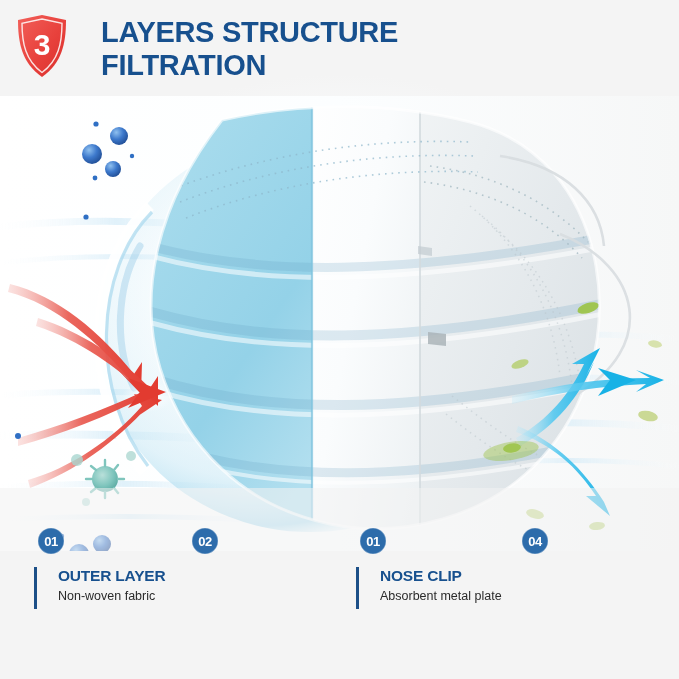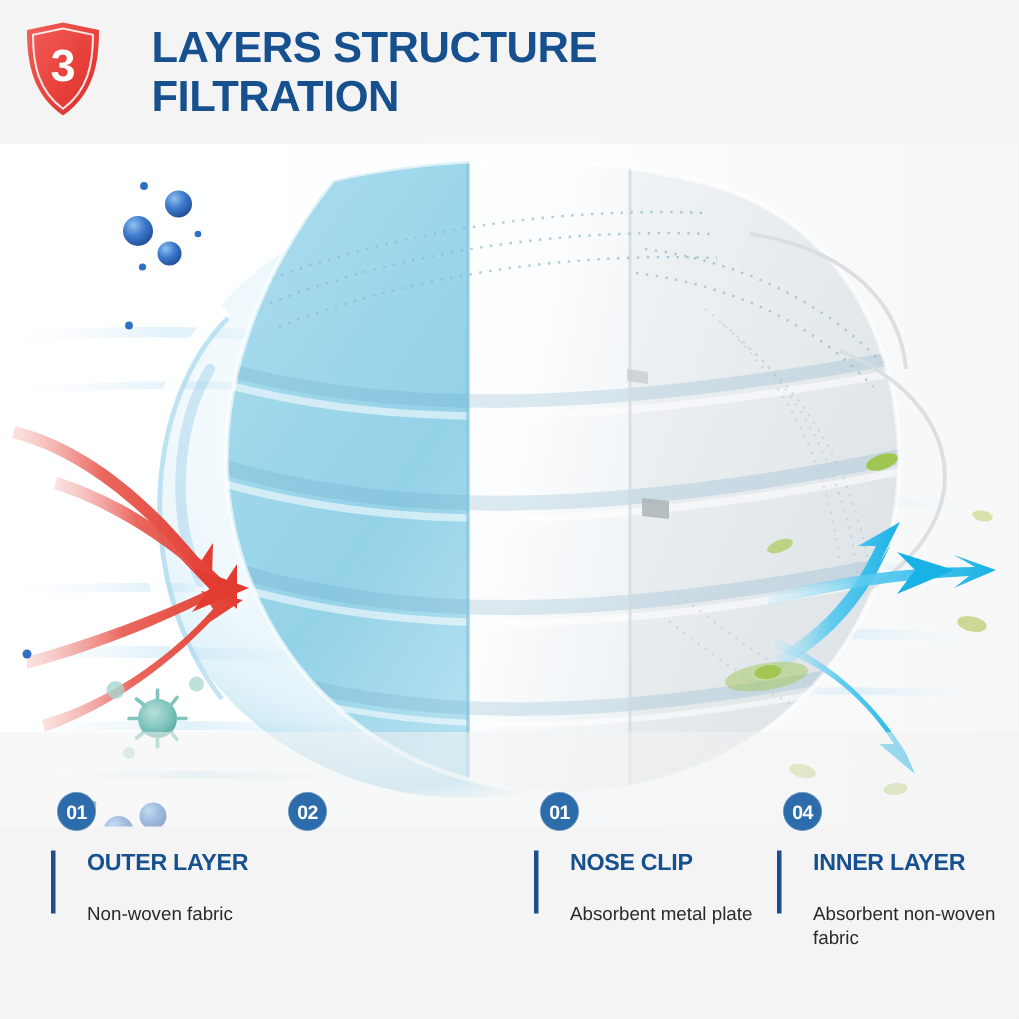--- a/index.html
+++ b/index.html
@@ -53,21 +53,21 @@
     margin-left:4px;
   }
   .txt-wrap{position:relative;margin-top:12px;padding-left:24px;}
   .vbar{position:absolute;left:0;top:1px;width:3px;height:42px;background:#1c4f87;}
   .l-title{
     color:#17508e;font-weight:bold;font-size:15.5px;line-height:19px;
     letter-spacing:-0.2px;white-space:nowrap;
     font-family:"Liberation Sans", sans-serif;
   }
   .l-sub{
-    color:#2a2a2a;font-size:12.5px;line-height:16px;margin-top:16px;
+    color:#2a2a2a;font-size:12.5px;line-height:16px;margin-top:3px;
     font-family:"Liberation Sans", sans-serif;
   }
 </style>
 </head>
 <body>
 
 <div id="root">
 
   <div class="header">
     <div class="shield">
@@ -346,21 +346,16 @@
       <div class="badge">01</div>
       <div class="txt-wrap">
         <span class="vbar"></span>
         <div class="l-title">NOSE CLIP</div>
         <div class="l-sub">Absorbent metal plate</div>
       </div>
     </div>
 
     <div class="legend-item i3">
       <div class="badge">04</div>
-      <div class="txt-wrap">
-        <span class="vbar"></span>
-        <div class="l-title">INNER LAYER</div>
-        <div class="l-sub">Absorbent non-woven fabric</div>
-      </div>
     </div>
 
   </div>
 </div>
 
 </body></html>

